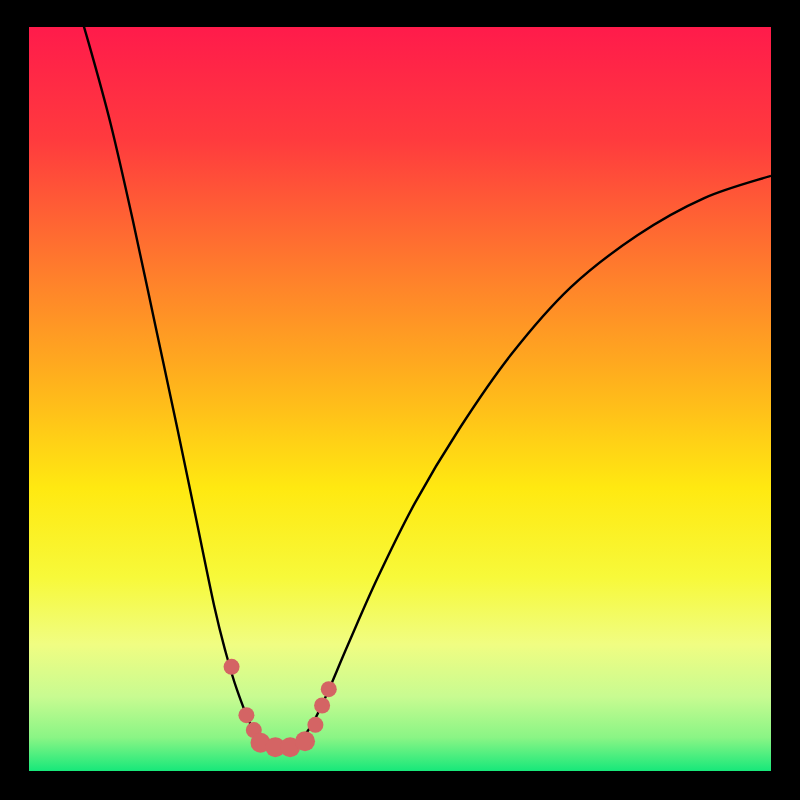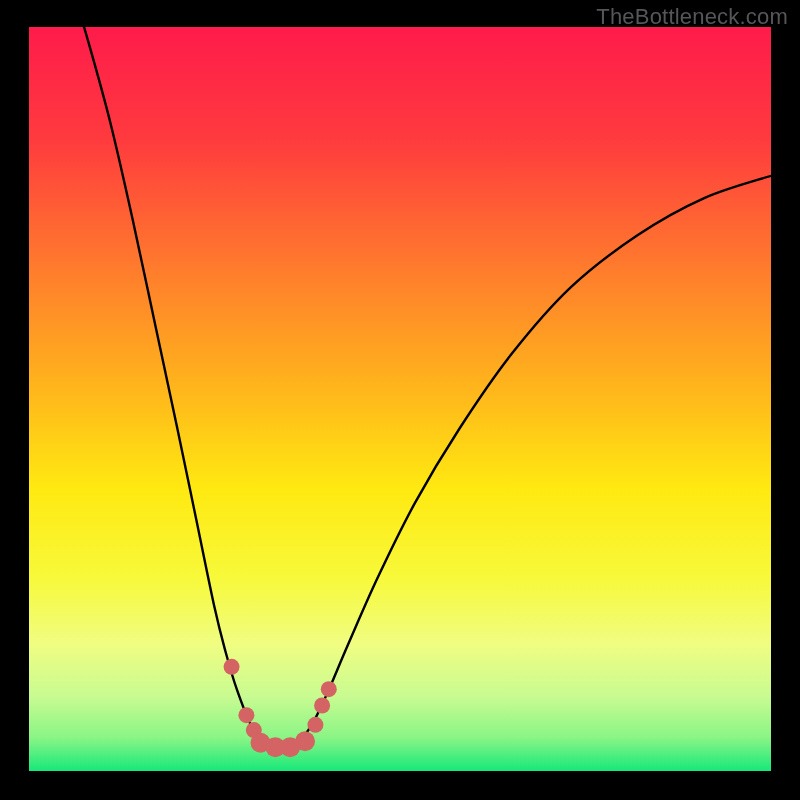--- a/index.html
+++ b/index.html
@@ -8,21 +8,20 @@
   .plot-wrap{position:absolute;inset:0}
   svg{display:block}
   .curve{fill:none;stroke:#000;stroke-width:2.4}
   .marker{fill:#d46464;stroke:none}
 </style>
 </head>
 <body>
 
 <div class="frame">
 
-  <div class="watermark">TheBottleneck.com</div>
 
   <div class="plot-wrap">
     <svg id="chart-svg" width="800" height="800" viewBox="0 0 800 800">
       <defs>
         <linearGradient id="bg-grad" x1="0" y1="0" x2="0" y2="1">
             <stop offset="0%" stop-color="#ff1b4b"></stop>
             <stop offset="15%" stop-color="#ff3a3e"></stop>
             <stop offset="32%" stop-color="#ff7a2d"></stop>
             <stop offset="48%" stop-color="#ffb31c"></stop>
             <stop offset="62%" stop-color="#ffe911"></stop>

